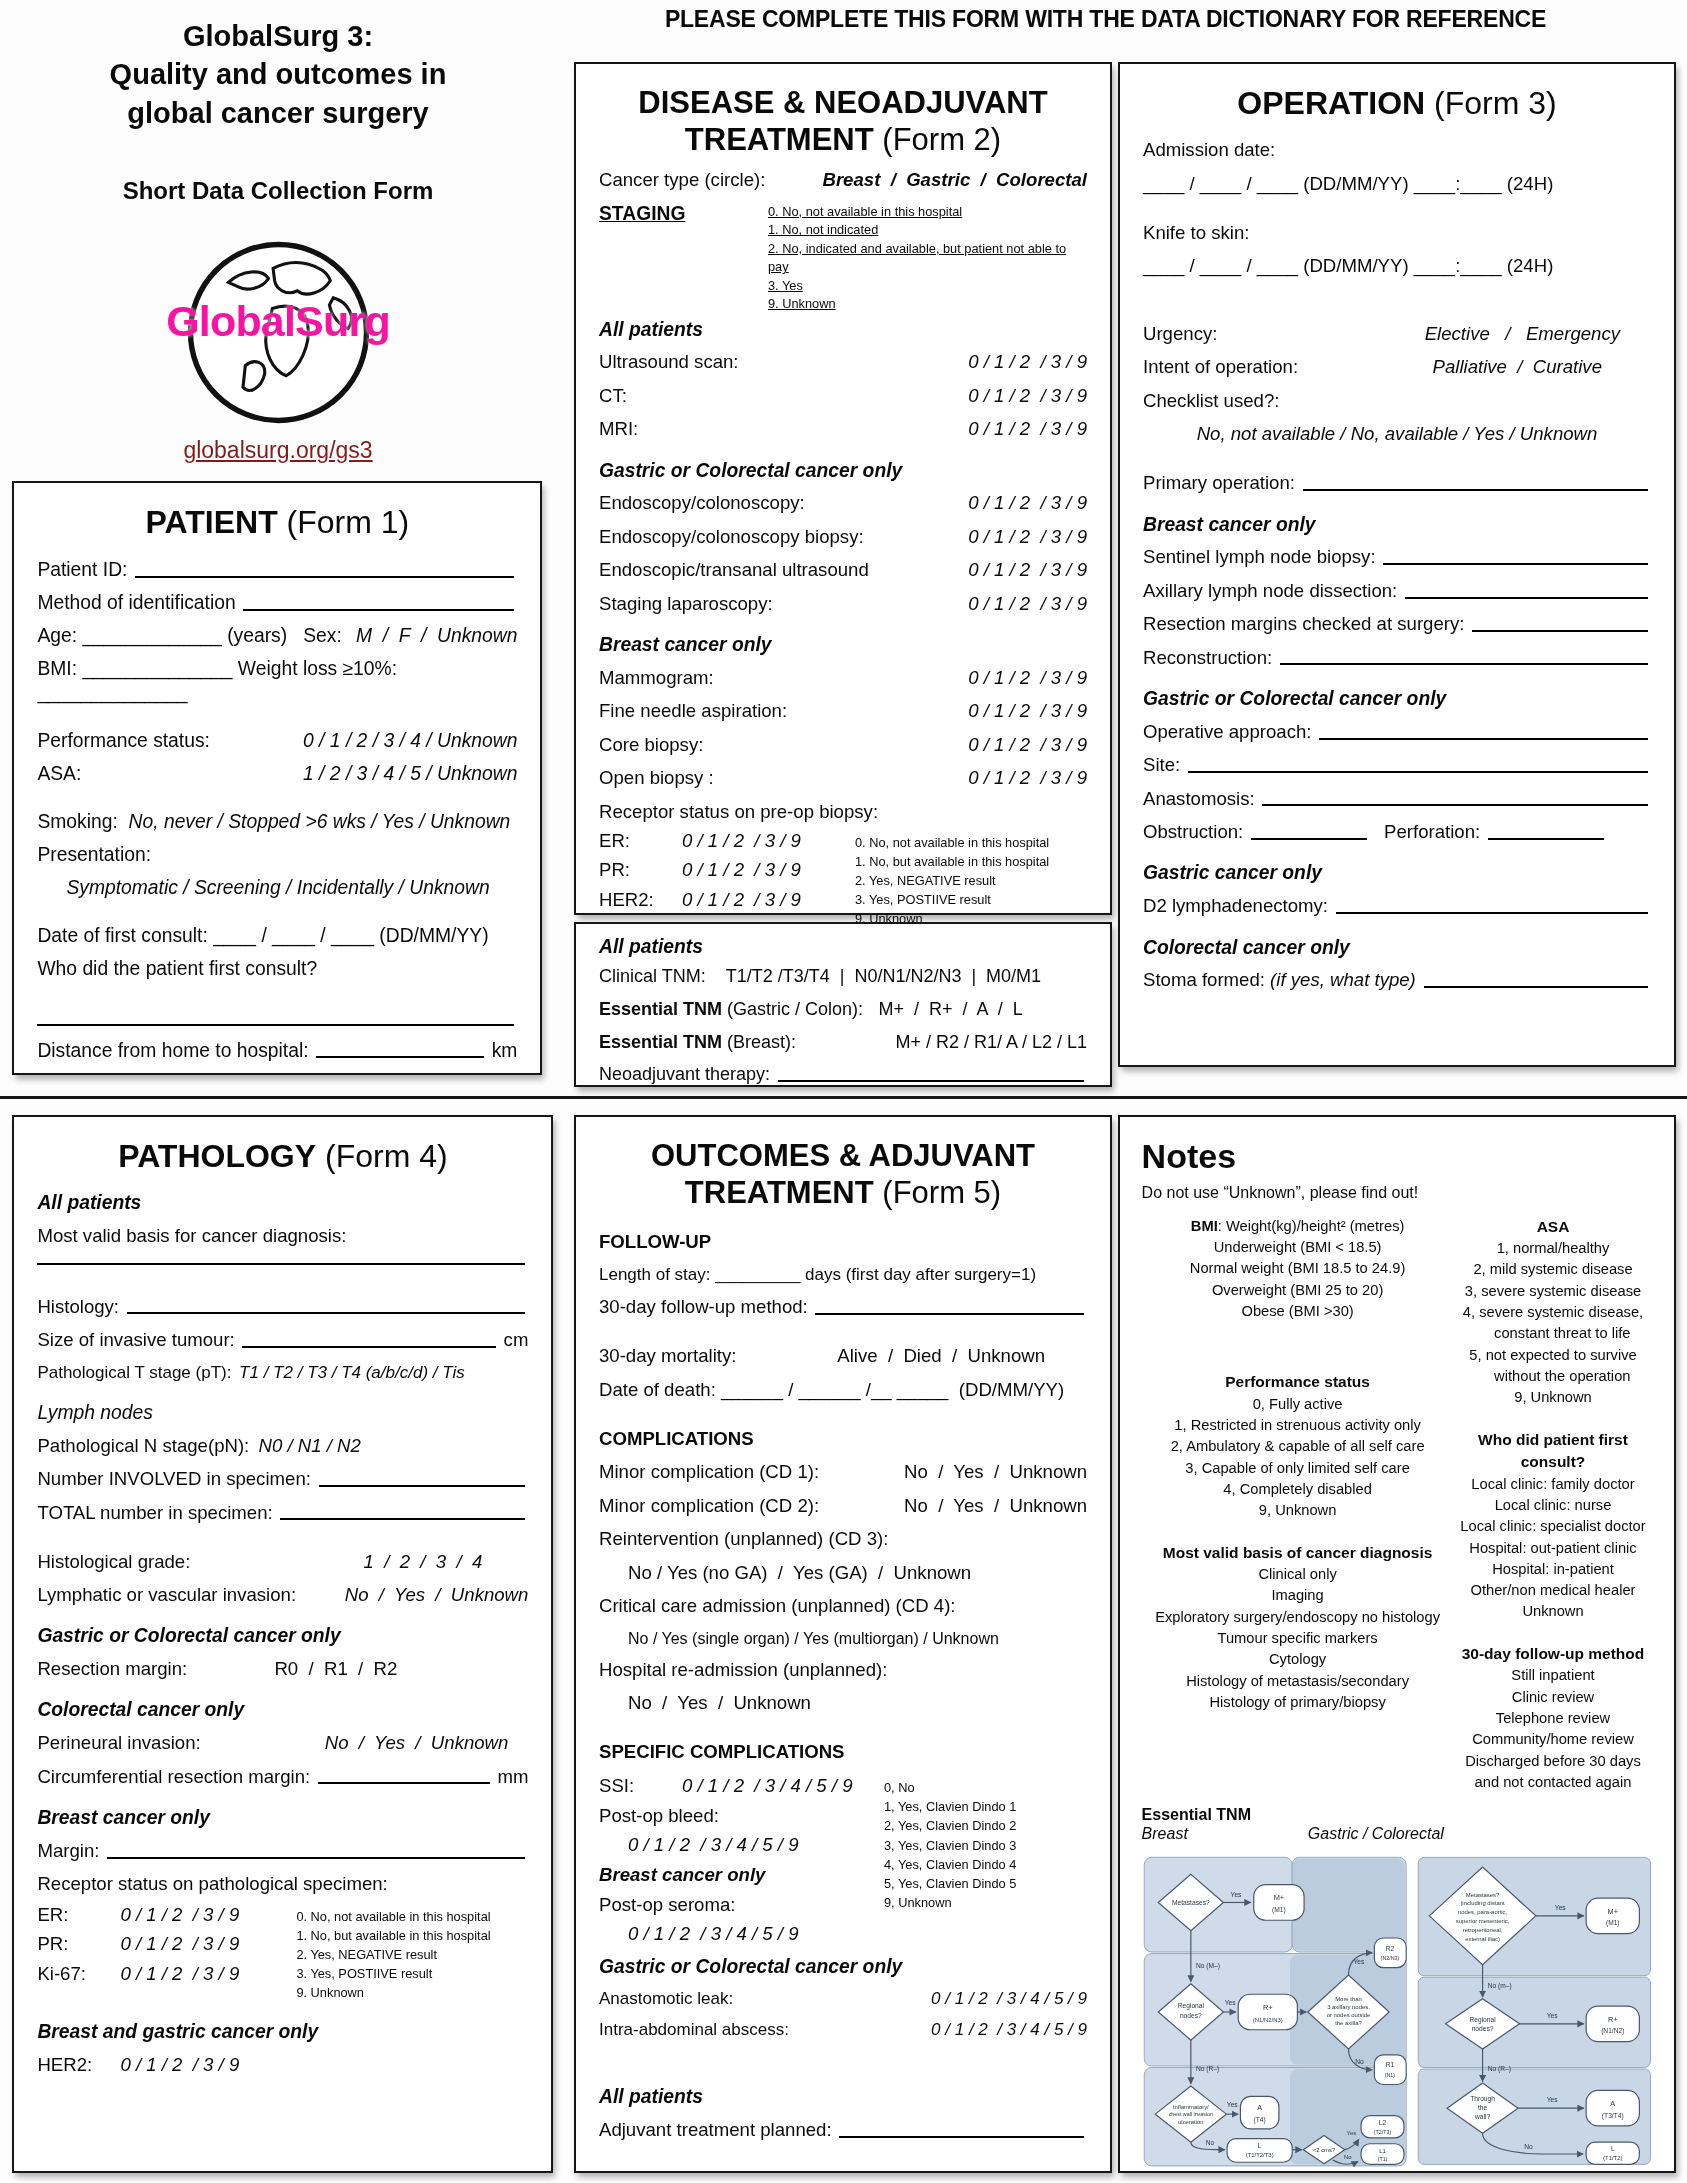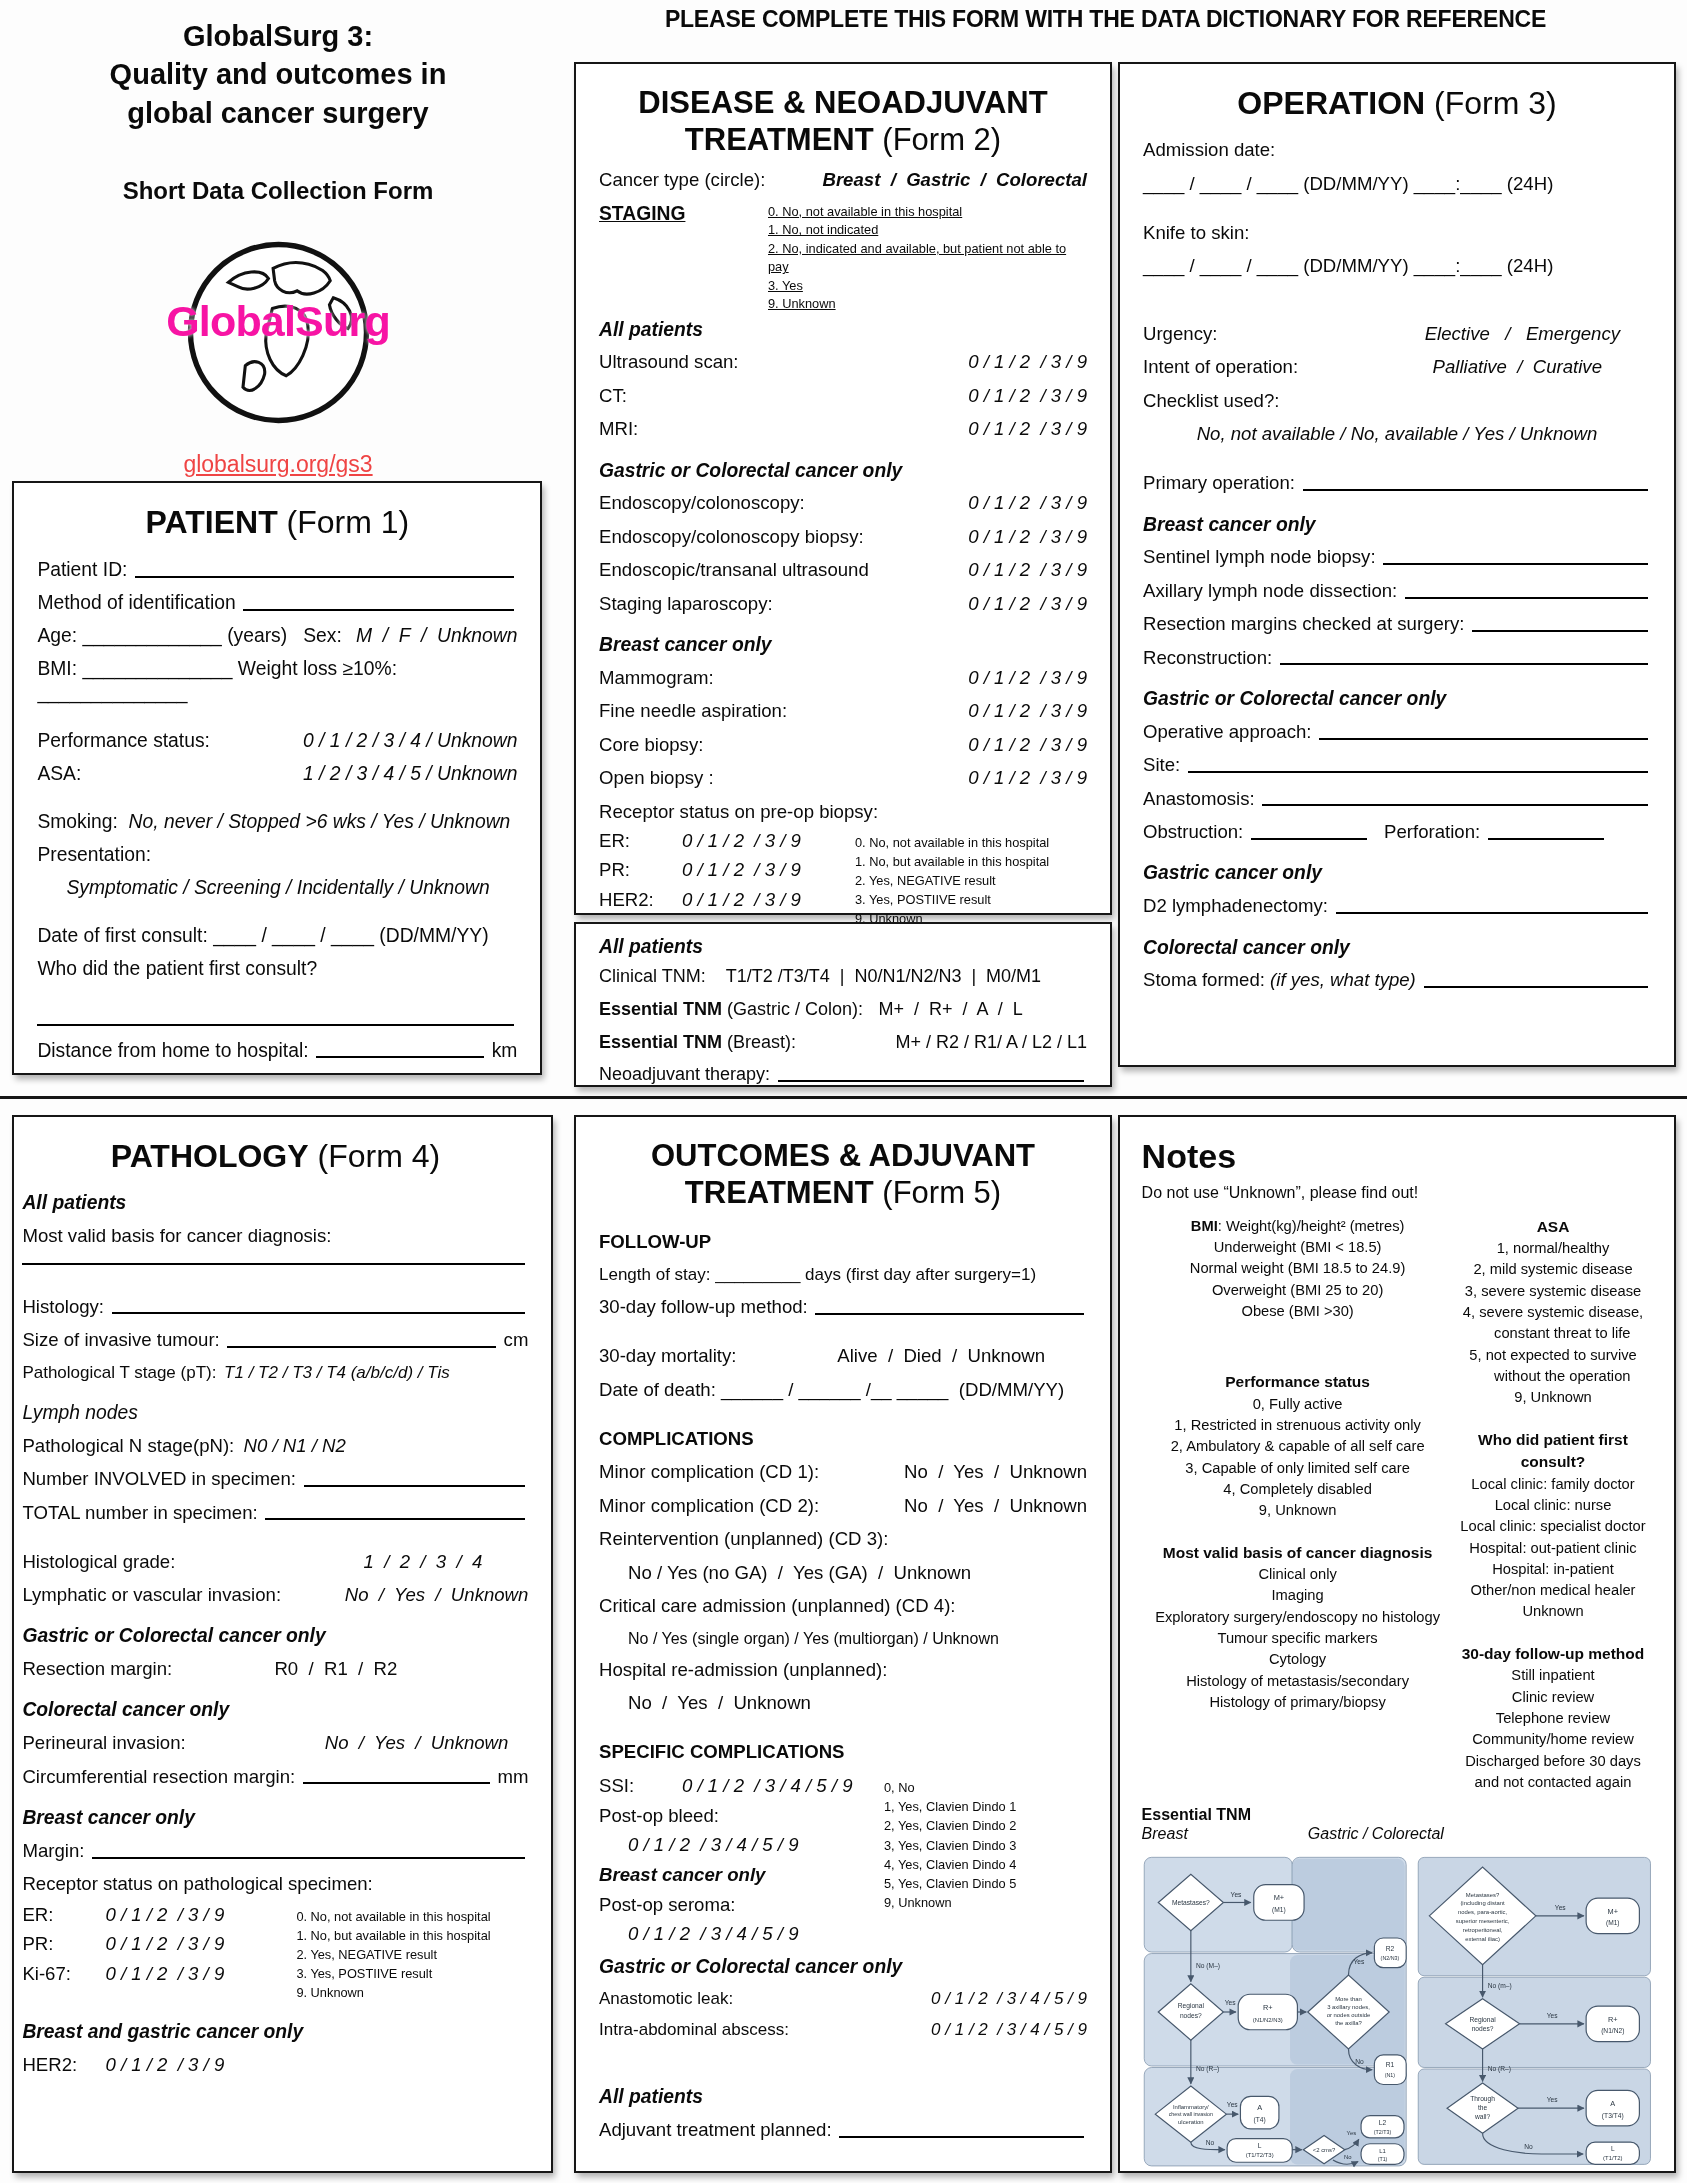--- a/index.html
+++ b/index.html
@@ -13,21 +13,21 @@
   }
   
   .masthead{position:absolute;left:23px;top:17px;width:510px;text-align:center;}
   .mh-title{font-size:29px;font-weight:700;line-height:1.32;}
   .mh-sub{font-size:24px;font-weight:700;margin-top:45px;}
   .logo-wrap{position:relative;width:193px;height:193px;margin:31px auto 0;}
   .logo-text{
     position:absolute;left:-31px;right:-31px;top:44%;transform:translateY(-50%);
     font-size:43px;font-weight:700;color:#f714a4;letter-spacing:-0.8px;text-align:center;
   }
-  .site-link{display:block;margin-top:22px;font-size:23px;color:#ef4444;text-decoration:underline;cursor:pointer;}
+  .site-link{display:block;margin-top:8px;font-size:23px;color:#7f1d1d;text-decoration:underline;cursor:pointer;}
   
   .panel{
     position:absolute;background:#fff;border:2.3px solid #161616;box-sizing:border-box;
     box-shadow:3.1px 4.6px 6.2px rgba(0,0,0,.30);padding:17px 23px;
   }
   .ptitle{text-align:center;font-size:32px;margin:3.1px 0 17px;line-height:1.2;}
   .ptitle .tb{font-weight:700;}
   .ptitle .tn{font-weight:400;}
   .row{display:flex;align-items:baseline;font-size:18.6px;line-height:1.22;margin:0 0 10.8px;white-space:pre-wrap;}
   #form1 .row{font-size:19.3px;margin-bottom:9.3px;}
@@ -288,21 +288,21 @@
   <div class="sect">Gastric cancer only</div>
   <div class="row"><span>D2 lymphadenectomy:</span><span class="fill"></span></div>
   <div class="sect">Colorectal cancer only</div>
   <div class="row">
     <span>Stoma formed: </span><span class="copts">(if yes, what type)</span><span class="fill"></span>
   </div>
 </div>
 
 <div class="hr-sep"></div>
 
-<div id="form4" class="panel" style="left:12.4px;top:1115px;width:541px;height:1058px;padding-left:8px;">
+<div id="form4" class="panel" style="left:12.4px;top:1115px;width:541px;height:1058px;">
   <div class="ptitle">
     <span class="tb">PATHOLOGY</span><span class="tn"> (Form 4)</span>
   </div>
   <div class="sect" style="margin-top:7.7px">All patients</div>
   <div class="row"><span>Most valid basis for cancer diagnosis:</span></div>
   <div class="row" style="margin-top:15.5px"><span class="fill" style="margin-left:0"></span></div>
   <div class="gap"></div>
   <div class="row"><span>Histology:</span><span class="fill"></span></div>
   <div class="row"><span>Size of invasive tumour:</span><span class="fill"></span><span class="suffix">cm</span></div>
   <div class="row sm">

